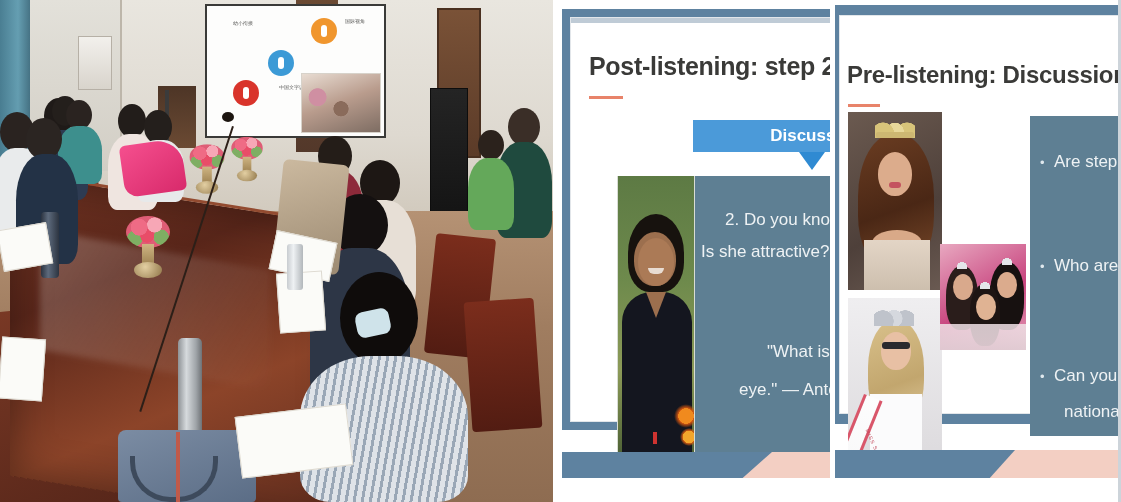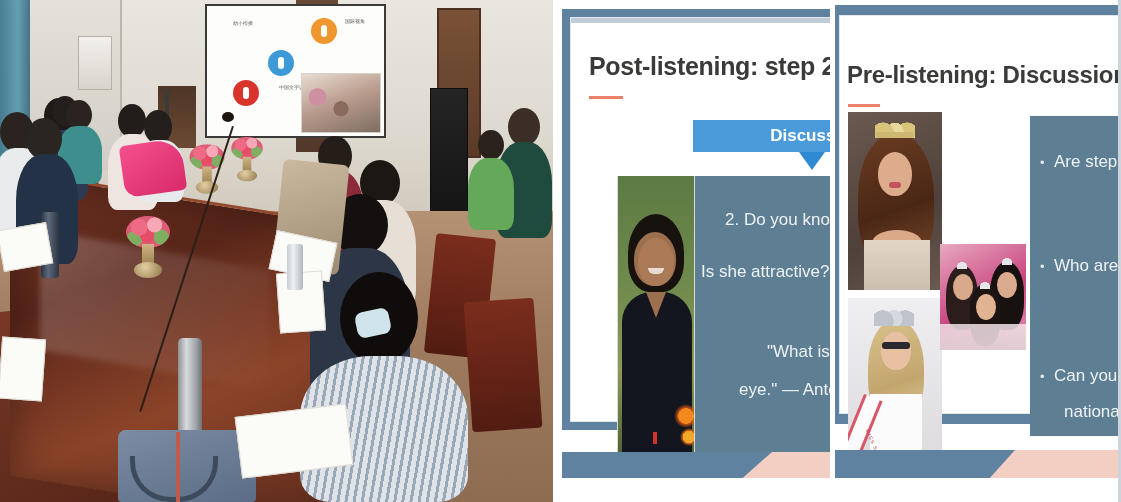--- a/index.html
+++ b/index.html
@@ -324,21 +324,21 @@
     background:#cf3330; }
 
   .mid-textbox {
     position:absolute; left:124px; top:158px; right:0; height:278px;
     background:#5e7f93;
   }
   .mid-line {
     position:absolute; color:#eef2f4; font-size:17px; white-space:nowrap;
   }
   .ml1 { left:30px; top:34px; }
-  .ml2 { left:6px;  top:86px; }
+  .ml2 { left:6px;  top:66px; }
   .ml3 { left:72px; top:166px; }
   .ml4 { left:44px; top:204px; }
 
   
   .bottom-bar {
     position:absolute; left:9px; bottom:24px; right:-120px; height:26px;
     overflow:hidden;
   }
   #panel-right .bottom-bar { left:0px; bottom:24px; right:-140px; height:28px; }
   .bb-blue {

